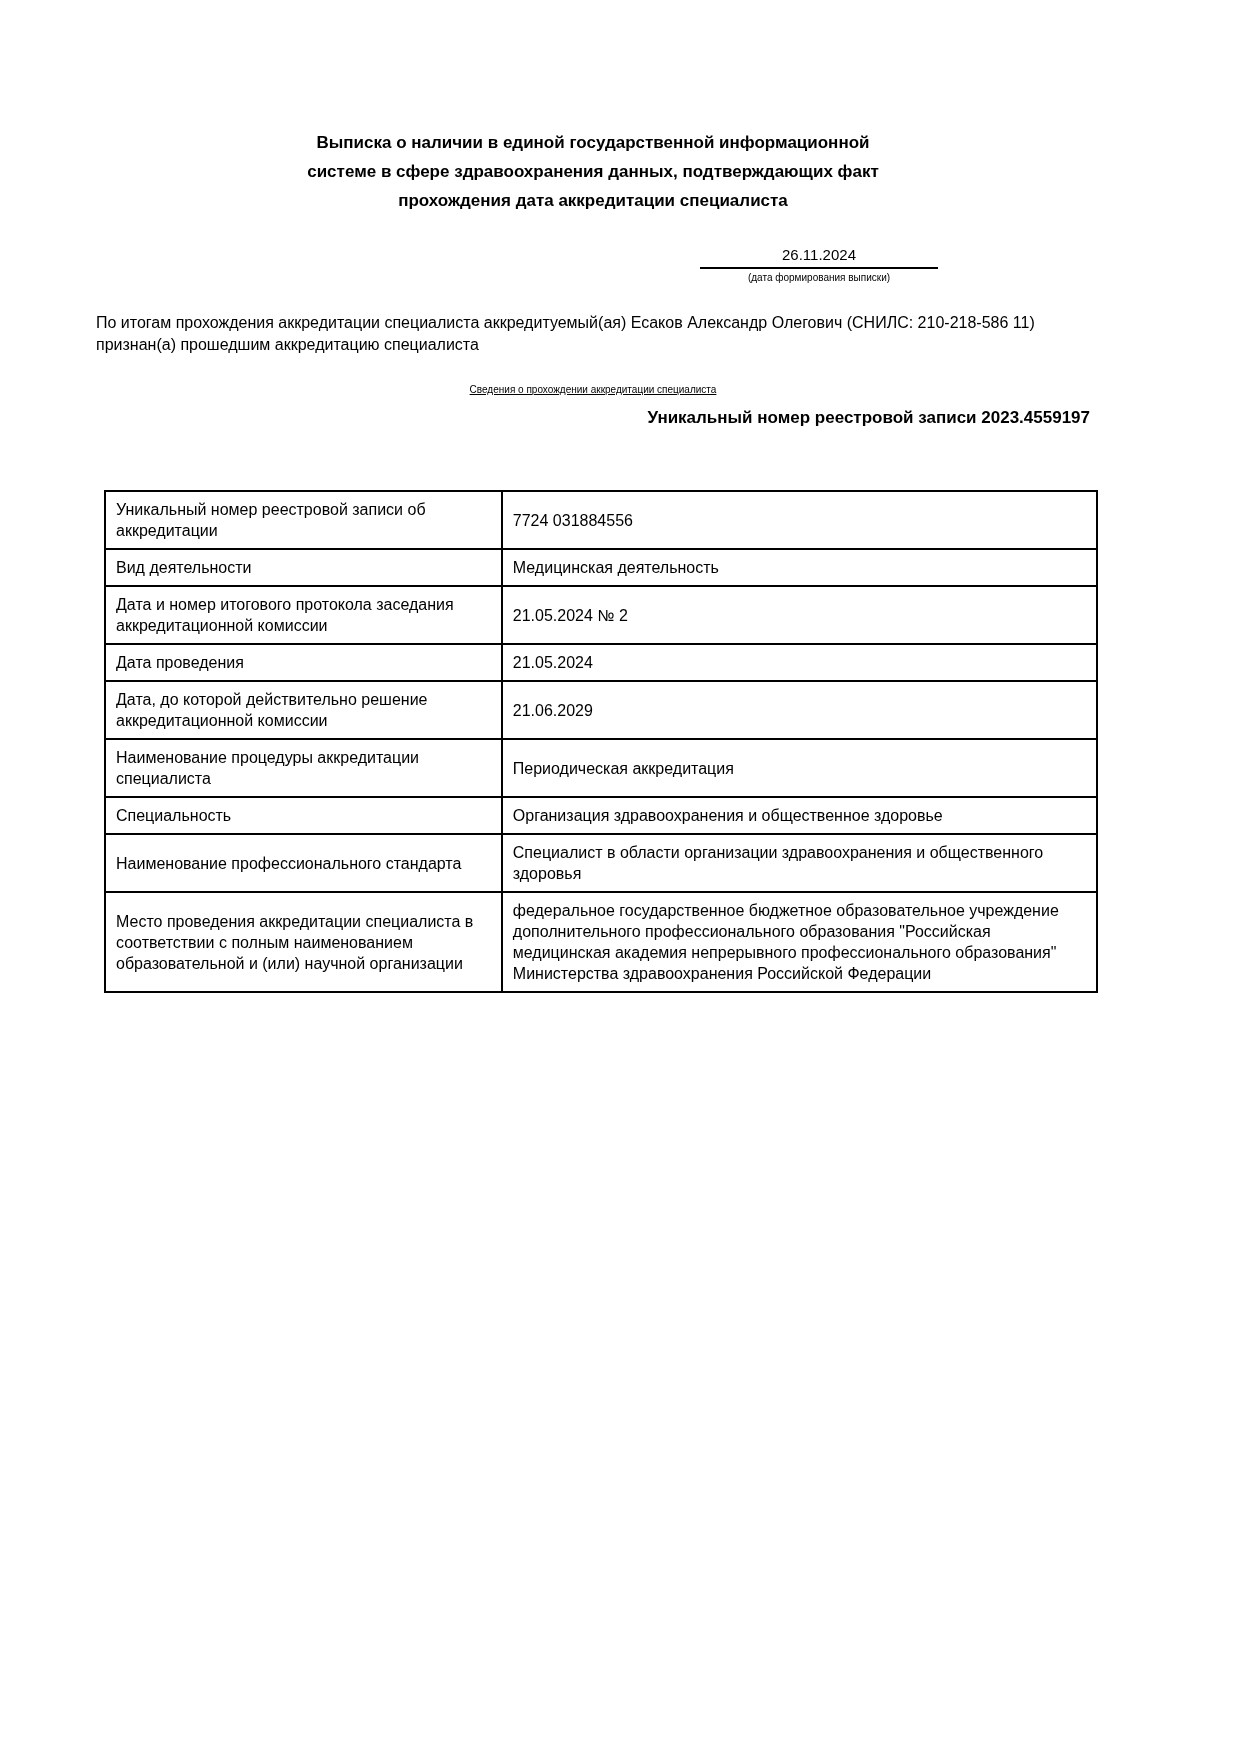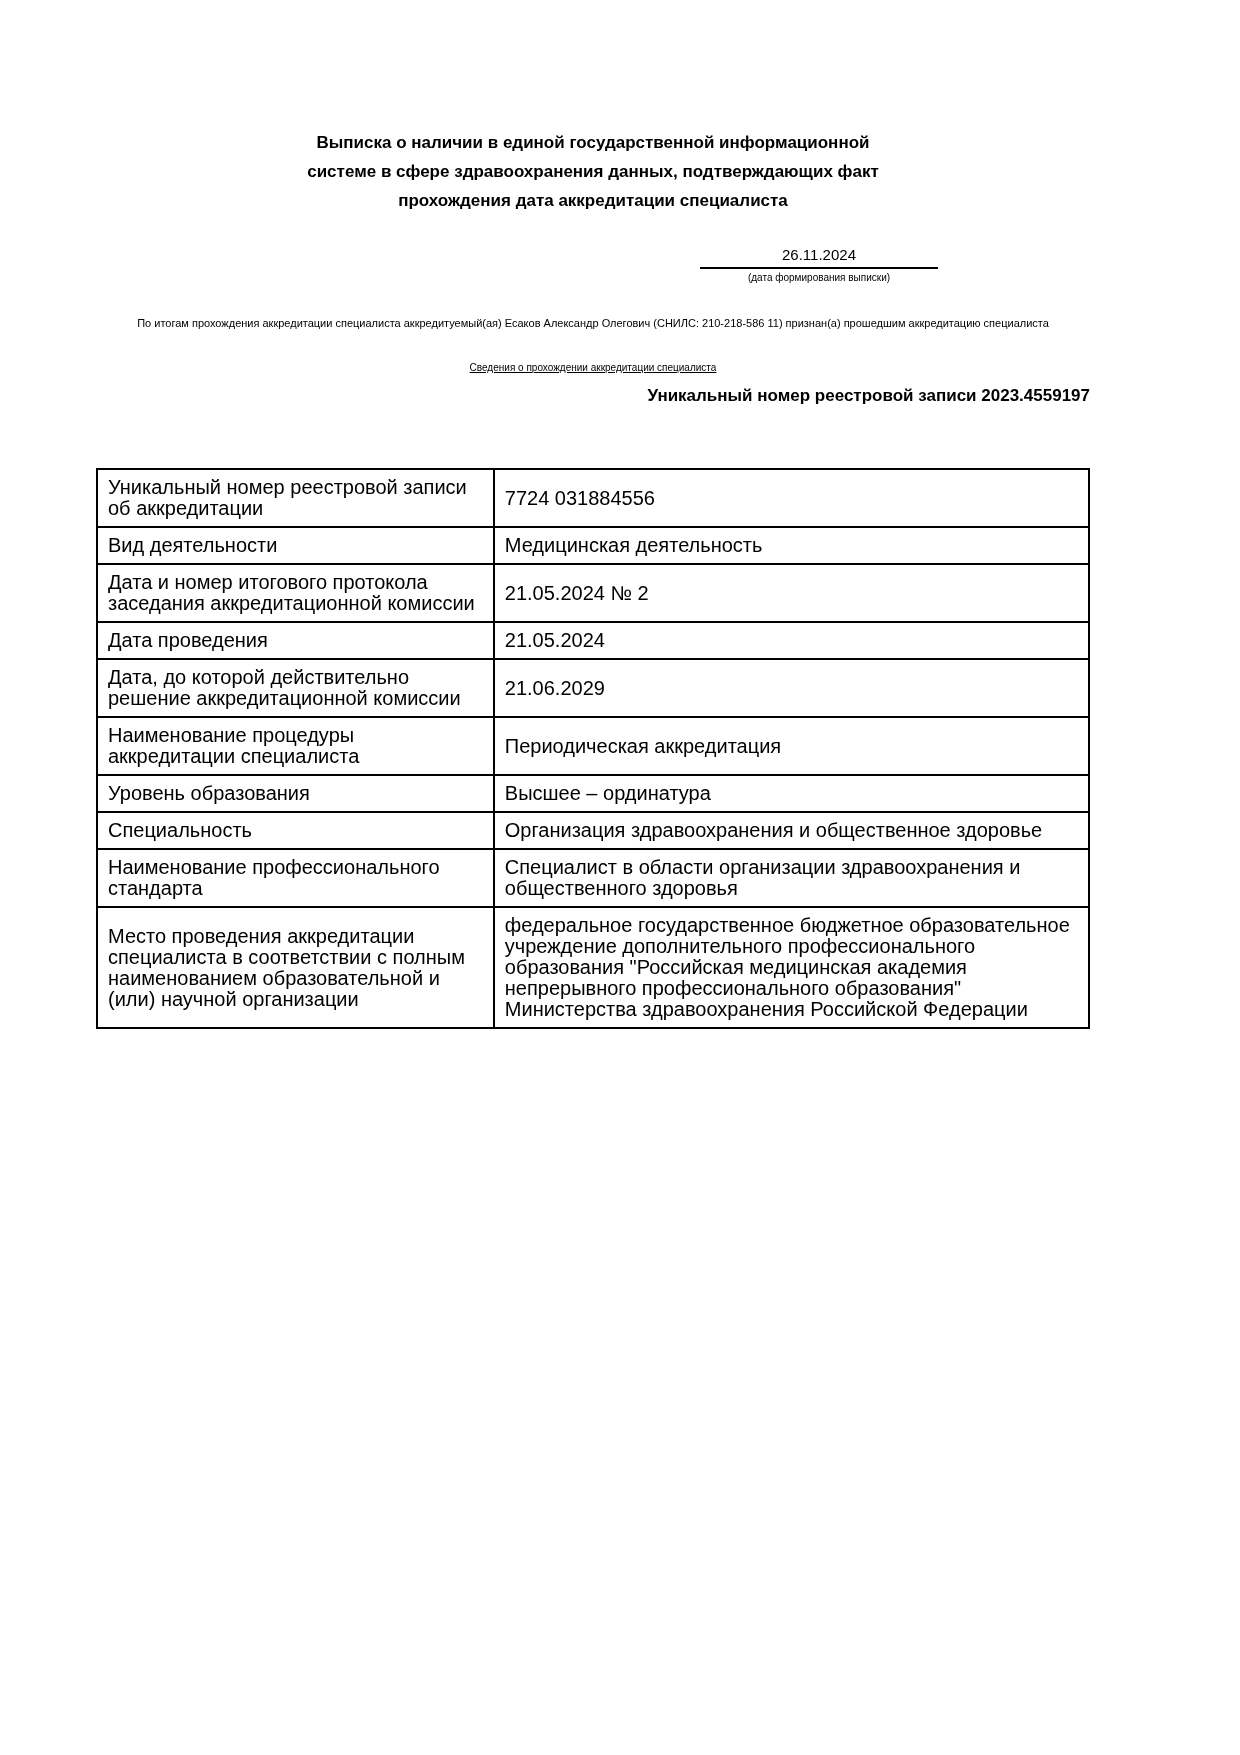--- a/index.html
+++ b/index.html
@@ -36,22 +36,21 @@
     font-size: 15px;
     padding-bottom: 4px;
     border-bottom: 2px solid #000000;
   }
   .date-caption {
     font-size: 10px;
     padding-top: 3px;
   }
   .intro {
     margin: 29px auto 0 auto;
-    text-align: center;
-    font-size: 11px;
+    font-size: 16px;
     line-height: 22px;
   }
   .section-heading {
     margin-top: 28px;
     text-align: center;
     font-size: 10px;
   }
   .section-heading .u {
     text-decoration: underline;
   }
@@ -59,22 +58,23 @@
     margin-top: 13px;
     text-align: right;
     font-weight: bold;
     font-size: 17px;
   }
   table.acc-table {
     margin-top: 62px;
     width: 100%;
     border-collapse: collapse;
     border: 2px solid #000000;
-    font-size: 20px;
+    font-size: 16px;
     line-height: 21px;
+    margin-left: 8px;
   }
   table.acc-table td {
     border: 2px solid #000000;
     padding: 7px 10px;
     vertical-align: middle;
     text-align: left;
   }
   td.label-cell { width: 40%; }
   td.value-cell { width: 60%; }
 </style>
@@ -122,24 +122,20 @@
       </tr>
       <tr>
         <td class="label-cell">Дата, до которой действительно решение аккредитационной комиссии</td>
         <td class="value-cell">21.06.2029</td>
       </tr>
       <tr>
         <td class="label-cell">Наименование процедуры аккредитации специалиста</td>
         <td class="value-cell">Периодическая аккредитация</td>
       </tr>
       <tr>
-        <td class="label-cell">Уровень образования</td>
-        <td class="value-cell">Высшее – ординатура</td>
-      </tr>
-      <tr>
         <td class="label-cell">Специальность</td>
         <td class="value-cell">Организация здравоохранения и общественное здоровье</td>
       </tr>
       <tr>
         <td class="label-cell">Наименование профессионального стандарта</td>
         <td class="value-cell">Специалист в области организации здравоохранения и общественного здоровья</td>
       </tr>
       <tr>
         <td class="label-cell">Место проведения аккредитации специалиста в соответствии с полным наименованием образовательной и (или) научной организации</td>
         <td class="value-cell">федеральное государственное бюджетное образовательное учреждение дополнительного профессионального образования "Российская медицинская академия непрерывного профессионального образования" Министерства здравоохранения Российской Федерации</td>

